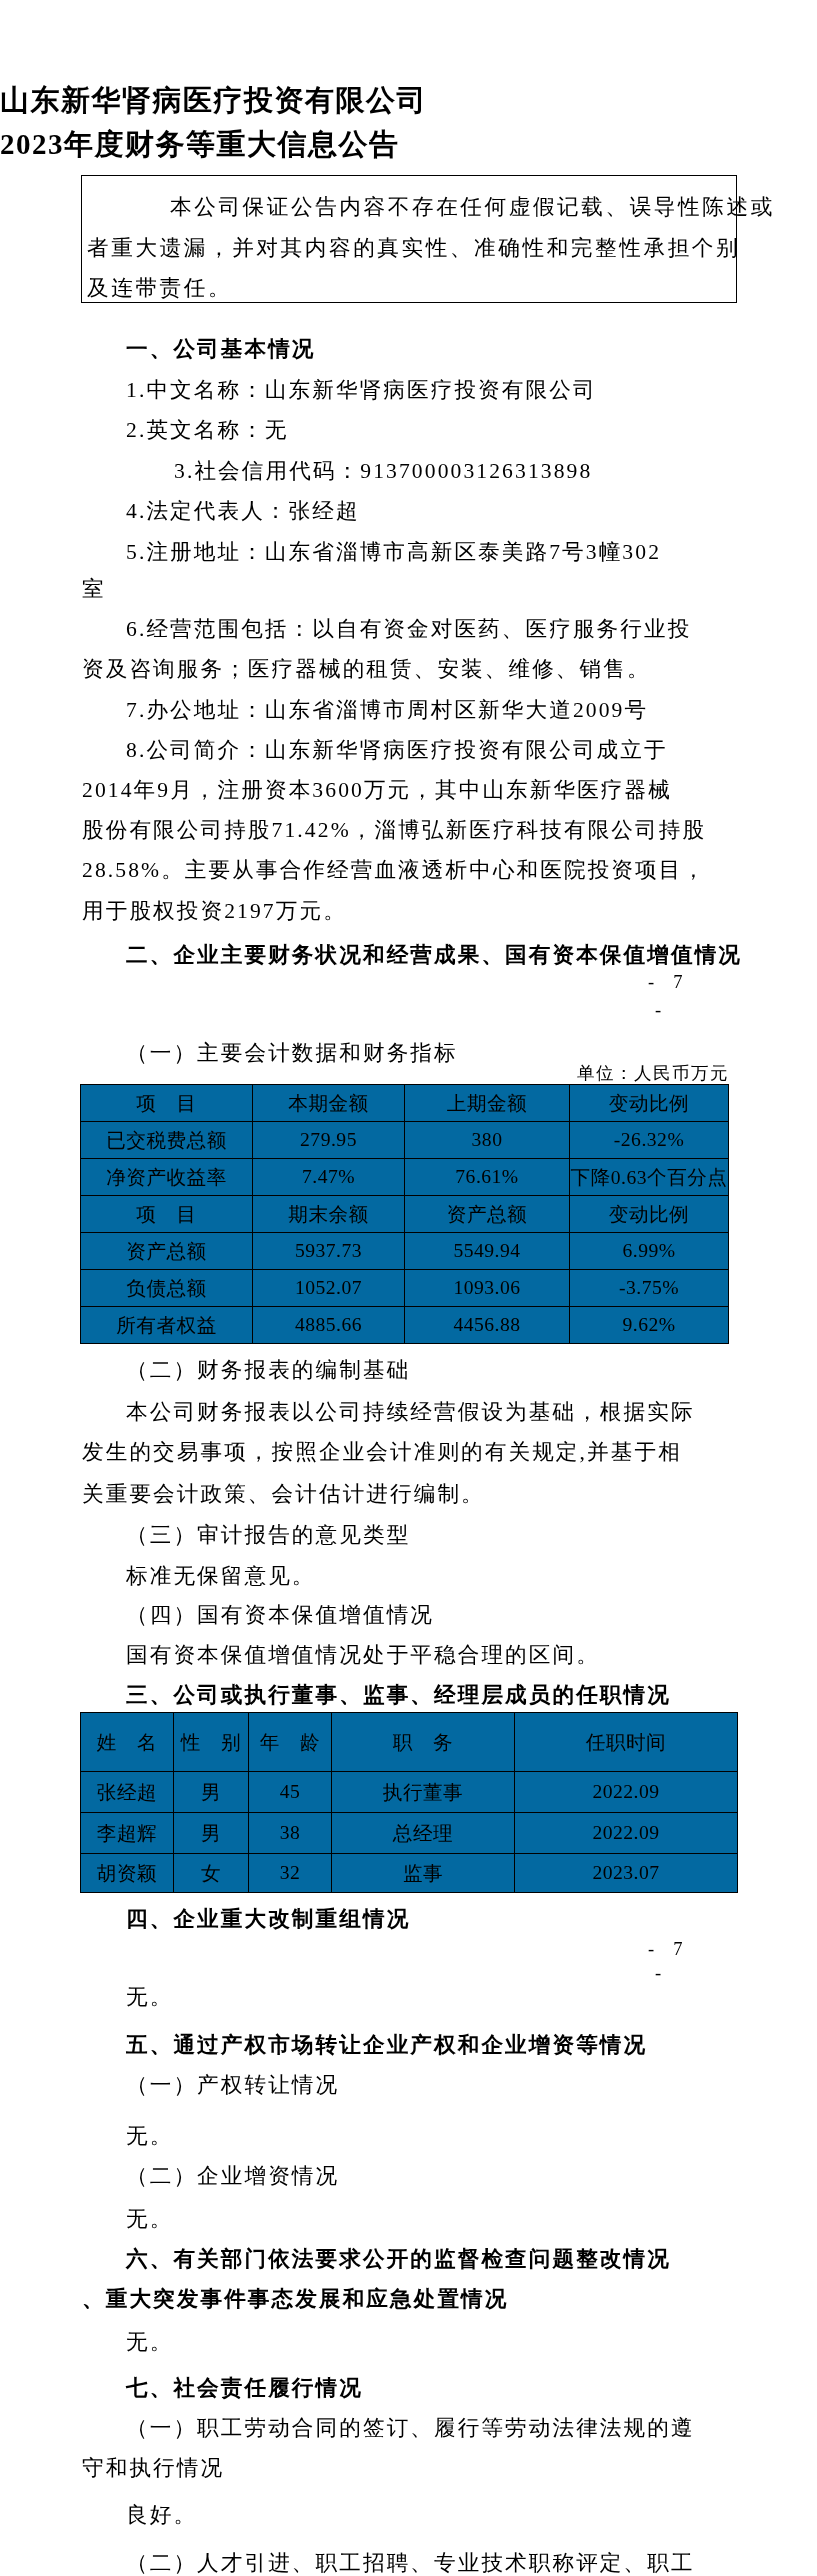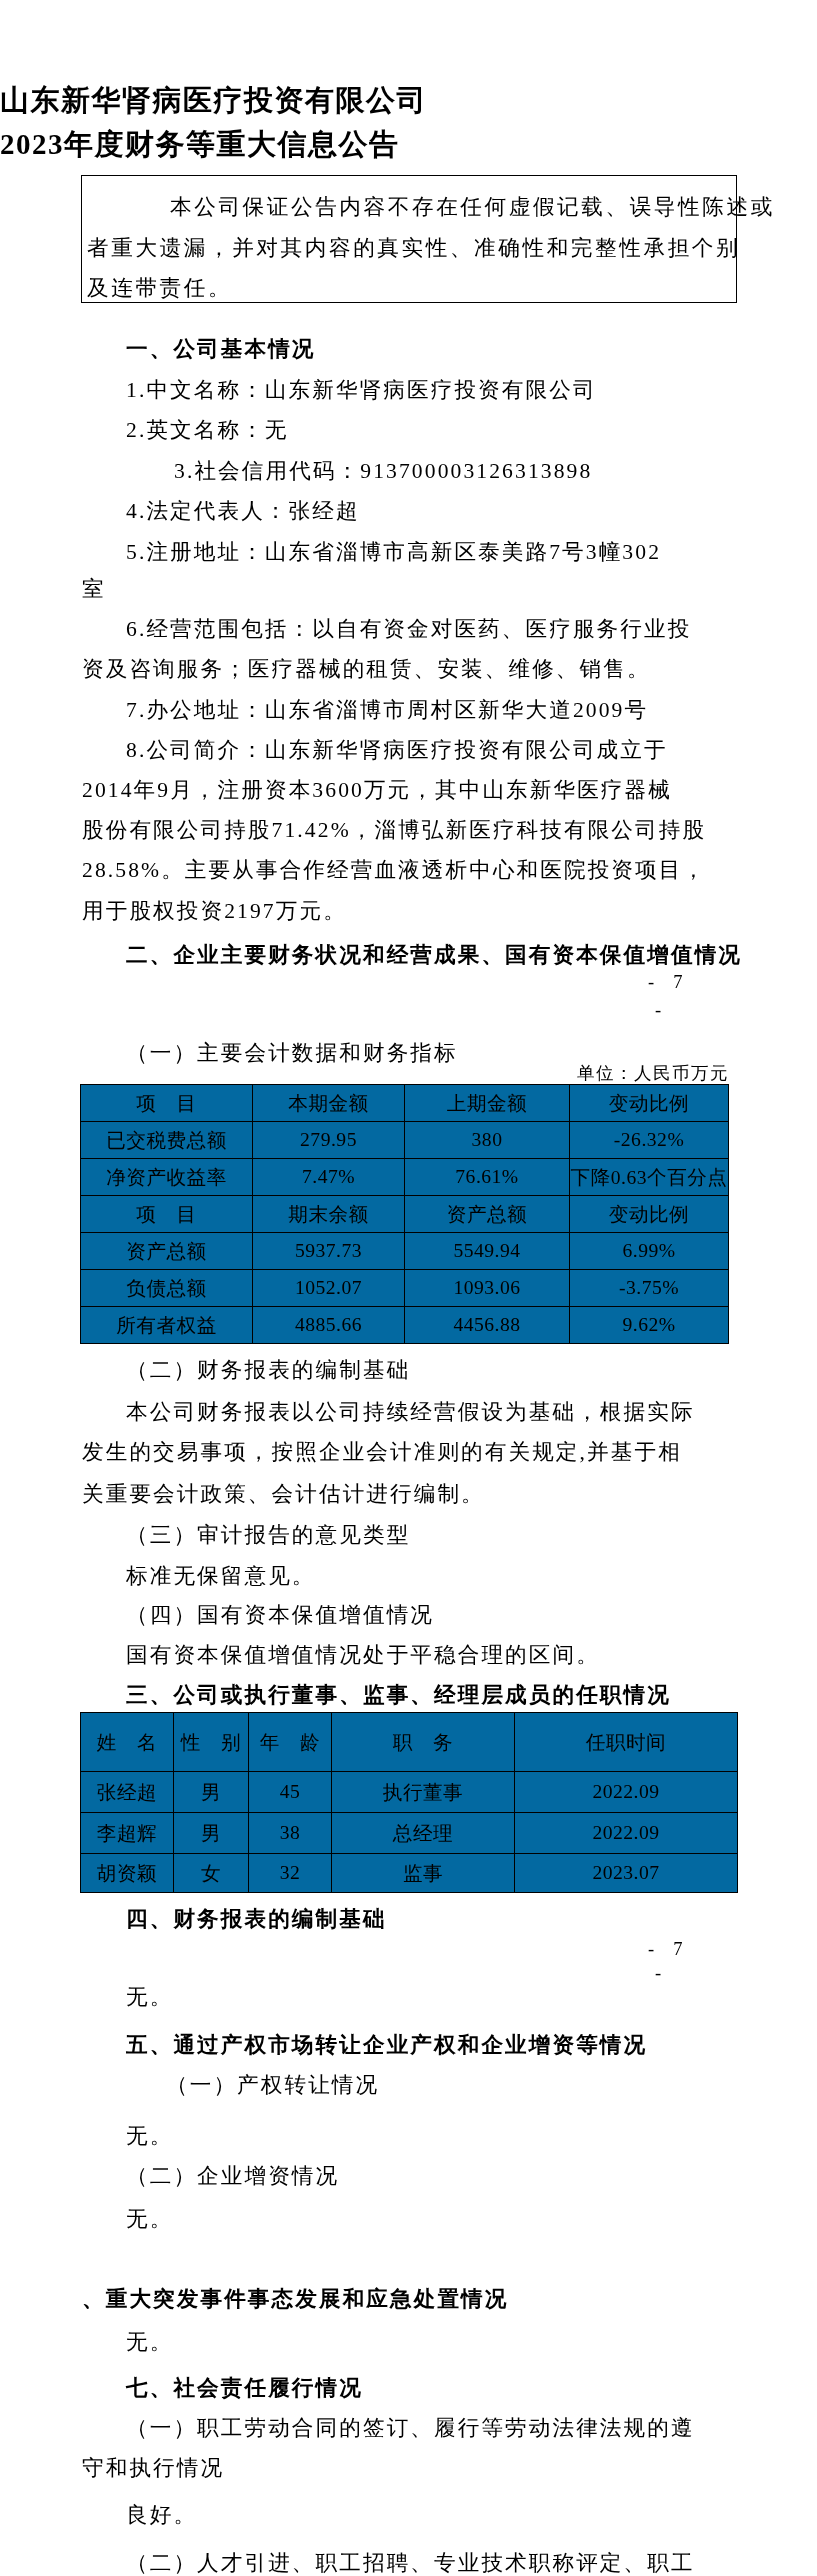--- a/index.html
+++ b/index.html
@@ -150,31 +150,32 @@
     <tr style="height:39px;">
       <td>胡资颖</td>
       <td>女</td>
       <td>32</td>
       <td>监事</td>
       <td>2023.07</td>
     </tr>
   </tbody>
     </table>
 
-  <div class="ln b" style="left:126px;top:1907px;">四、财务报表的编制基础</div>
+  <div class="ln b" style="left:126px;top:1907px;">四、企业重大改制重组情况</div>
   <div class="ln mk" style="left:648px;top:1939px;">- 7</div>
   <div class="ln mk" style="left:655px;top:1963px;">-</div>
   <div class="ln" style="left:126px;top:1985px;">无。</div>
 
   <div class="ln b" style="left:126px;top:2033px;">五、通过产权市场转让企业产权和企业增资等情况</div>
-  <div class="ln" style="left:126px;top:2073px;margin-left:40px;">（一）产权转让情况</div>
+  <div class="ln" style="left:126px;top:2073px;">（一）产权转让情况</div>
   <div class="ln" style="left:126px;top:2124px;">无。</div>
   <div class="ln" style="left:126px;top:2164px;">（二）企业增资情况</div>
   <div class="ln" style="left:126px;top:2207px;">无。</div>
 
+  <div class="ln b" style="left:126px;top:2247px;">六、有关部门依法要求公开的监督检查问题整改情况</div>
   <div class="ln b" style="left:82px;top:2287px;">、重大突发事件事态发展和应急处置情况</div>
   <div class="ln" style="left:126px;top:2330px;">无。</div>
 
   <div class="ln b" style="left:126px;top:2376px;">七、社会责任履行情况</div>
   <div class="ln" style="left:126px;top:2416px;">（一）职工劳动合同的签订、履行等劳动法律法规的遵</div>
   <div class="ln" style="left:82px;top:2456px;">守和执行情况</div>
   <div class="ln" style="left:126px;top:2503px;">良好。</div>
   <div class="ln" style="left:126px;top:2551px;">（二）人才引进、职工招聘、专业技术职称评定、职工</div>
 
 </div>

